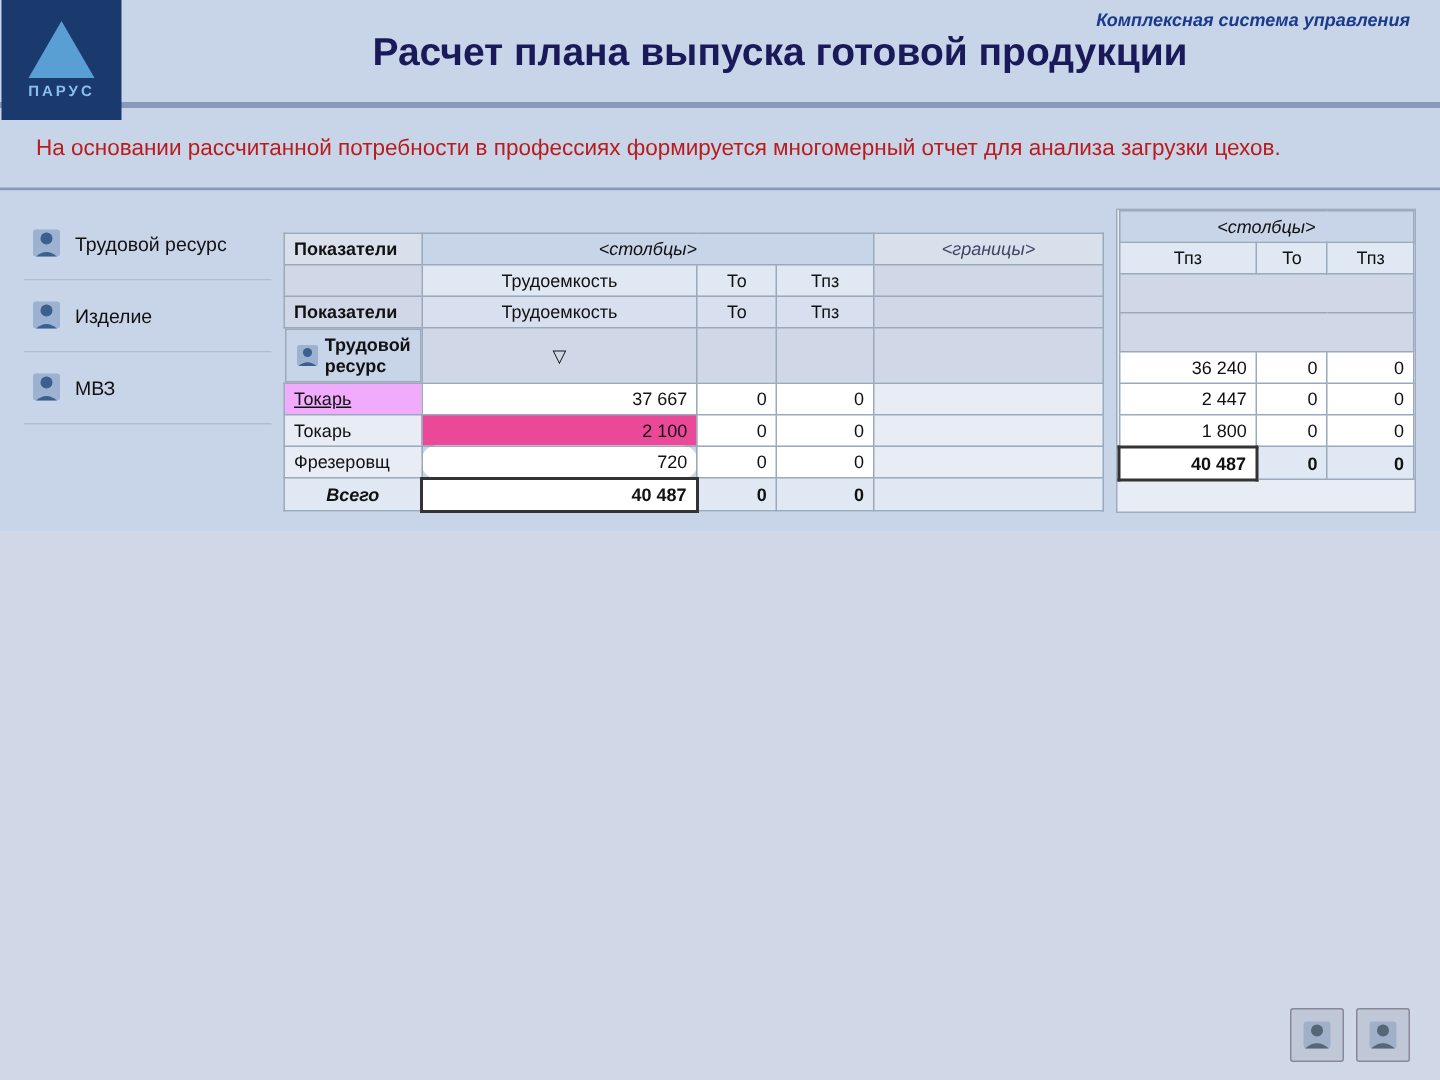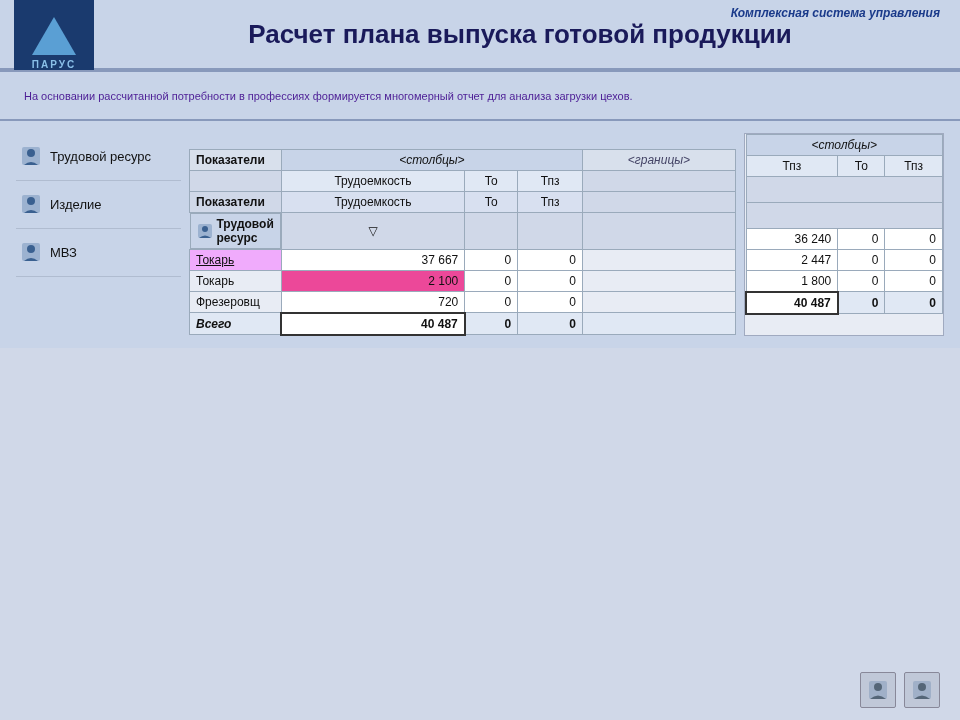--- a/index.html
+++ b/index.html
@@ -19,27 +19,27 @@
       height: 70px;
       position: relative;
       border-bottom: 2px solid #8899bb;
       display: flex;
       align-items: center;
       justify-content: center;
     }
 
     .logo-area {
       position: absolute;
-      left: 14px;
+      left: 1px;
       top: 0;
       width: 80px;
-      height: 70px;
+      height: 80px;
       background: #1a3a6e;
       display: flex;
-      align-items: flex-end;
+      align-items: center;
       justify-content: center;
     }
 
     .header-subtitle {
       position: absolute;
       top: 6px;
       right: 20px;
       color: #1a3a8a;
       font-size: 12px;
       font-style: italic;
@@ -55,22 +55,22 @@
     }
 
     
     .description-area {
       background: #c8d4e8;
       padding: 16px 24px 14px 24px;
       border-bottom: 2px solid #8899bb;
     }
 
     .description-text {
-      color: #4c1d95;
-      font-size: 11px;
+      color: #b91c1c;
+      font-size: 15px;
       line-height: 1.5;
       text-align: justify;
     }
 
     
     .main-content {
       display: flex;
       padding: 12px 16px;
       gap: 8px;
       background: #c8d4e8;
@@ -127,20 +127,21 @@
       font-weight: bold;
     }
 
     .value-cell {
       text-align: right;
     }
 
     .total-row td {
       font-weight: bold;
       background: #dde4f0;
+      text-align: center;
     }
 
     .total-value {
       font-weight: bold;
       text-align: right;
     }
 
     .highlighted-value {
       background: white !important;
       font-weight: bold;
@@ -325,21 +326,21 @@
       </tr>
       <tr class="table-row">
         <td style="background:#e8ecf4;">Токарь</td>
         <td class="value-cell" style="text-align:right;background:#ec4899;">2 100</td>
         <td class="value-cell" style="text-align:right;background:#ffffff;">0</td>
         <td class="value-cell" style="text-align:right;background:#ffffff;">0</td>
         <td style="background:#e8ecf4;"></td>
       </tr>
       <tr class="table-row">
         <td style="background:#e8ecf4;">Фрезеровщ</td>
-        <td class="value-cell" style="text-align:right;background:#ffffff;">720</td>
+        <td class="value-cell" style="text-align:right;background:#ffffff;border-radius:10px;">720</td>
         <td class="value-cell" style="text-align:right;background:#ffffff;">0</td>
         <td class="value-cell" style="text-align:right;background:#ffffff;">0</td>
         <td style="background:#e8ecf4;"></td>
       </tr>
 
       <tr class="total-row">
         <td style="font-weight:bold;background:#e0e8f4;font-style:italic;">Всего</td>
         <td class="highlighted-value" style="font-weight:bold;text-align:right;border:2px solid #333;background:#fff;">40 487</td>
         <td class="total-value" style="text-align:right;background:#e0e8f4;font-weight:bold;">0</td>
         <td class="total-value" style="text-align:right;background:#e0e8f4;font-weight:bold;">0</td>

